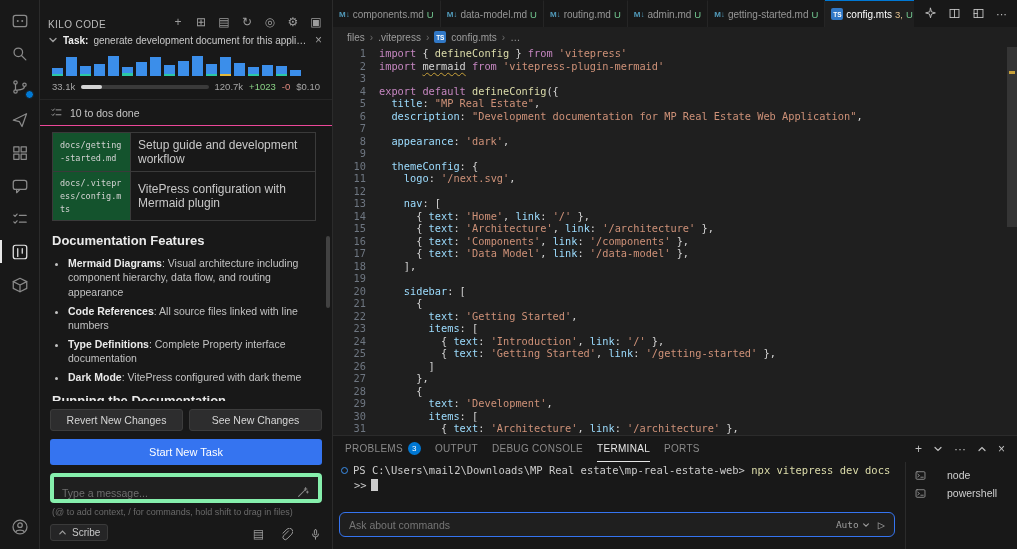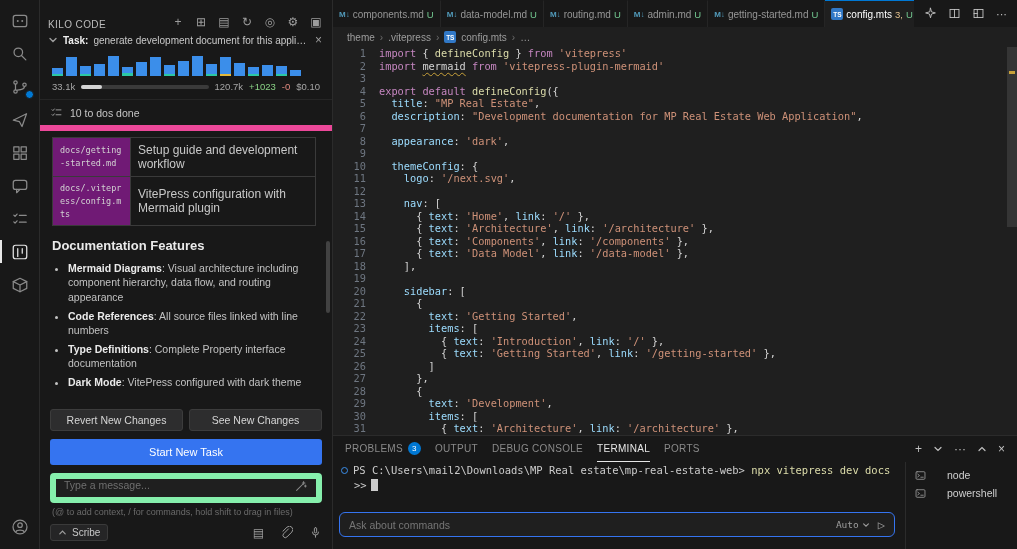--- a/index.html
+++ b/index.html
@@ -27,44 +27,44 @@
   .task-close{color:#9d9d9d;font-size:12px;cursor:pointer;padding:0 2px}
   .chev{width:10px;height:10px;stroke:#9d9d9d;fill:none;stroke-width:1.4;stroke-linecap:round}
   .chart{display:flex;align-items:flex-end;gap:3px;height:22px;margin:4px 12px 3px}
   .cbar{width:11px;height:100%;display:flex;flex-direction:column;justify-content:flex-end}
   .cbar i{display:block;width:100%}
   .segb{background:#3b8eea}.segg{background:#2bc8a4}.segy{background:#e2b93d}
   .stats{display:flex;align-items:center;gap:6px;padding:2px 12px 7px;font-size:9.5px;color:#a6a6a6;white-space:nowrap}
   .track{flex:1;height:4px;background:#3a3a3a;border-radius:2px;position:relative}
   .fill{position:absolute;left:0;top:0;bottom:0;width:16%;background:#d4d4d4;border-radius:2px}
   .tok-in{color:#89d185}.tok-out{color:#e0897f}
-  .todos{display:flex;align-items:center;gap:7px;padding:6px 10px;border-top:1px solid #262626;border-bottom:6px solid #ec4899;color:#c6c6c6;font-size:10.5px}
+  .todos{display:flex;align-items:center;gap:7px;padding:6px 10px;border-top:1px solid #262626;border-bottom:1px solid #ec4899;color:#c6c6c6;font-size:10.5px}
   .todos svg{stroke:#9d9d9d;fill:none;stroke-width:1.2;stroke-linecap:round}
 
   .sb-scroll{flex:1;overflow:hidden;position:relative;padding:6px 16px 4px 12px}
   .sb-thumb{position:absolute;right:2px;top:110px;width:4px;height:72px;background:#424242;border-radius:2px}
   .ftable{width:100%;border-collapse:collapse;margin-bottom:12px}
   .ftable td{border:1px solid #3a3a3a;vertical-align:middle;padding:5px 7px}
-  .ftable .file{width:78px;background:#701a75;font:8.5px "DejaVu Sans Mono",monospace;color:#d2d2d2;word-break:break-all;line-height:1.5}
+  .ftable .file{width:78px;background:#14532d;font:8.5px "DejaVu Sans Mono",monospace;color:#d2d2d2;word-break:break-all;line-height:1.5}
   .ftable .desc{font-size:12px;color:#c8c8c8}
   .h2{font-size:13px;font-weight:bold;color:#eaeaea;margin:8px 0 8px}
   .features{list-style:disc;padding-left:16px;margin-bottom:4px}
   .features li{font-size:10.5px;color:#c2c2c2;margin-bottom:5px;line-height:1.35}
   .features b{color:#eaeaea}
   .codeblock{background:#202020;border:1px solid #2e2e2e;border-radius:4px;padding:8px 10px;font:10.5px "DejaVu Sans Mono",monospace;color:#ce9178;margin:4px 0 12px}
 
   .action-row{display:flex;gap:6px;padding:8px 10px 0}
   .btn-secondary{flex:1;height:22px;background:#2d2d2e;border:1px solid #3c3c3c;border-radius:3px;color:#d6d6d6;font-size:10.5px;display:flex;align-items:center;justify-content:center;cursor:pointer}
   .btn-primary{margin:8px 10px 0;height:26px;background:#3574f0;border-radius:3px;color:#fff;font-size:11px;display:flex;align-items:center;justify-content:center;cursor:pointer}
-  .composer{margin:8px 10px 0;height:30px;background:#1f1f1f;border:6px solid #86efac;border-radius:4px;display:flex;align-items:flex-start;padding:0 8px;gap:0}
+  .composer{margin:8px 10px 0;height:30px;background:#1f1f1f;border:4px solid #86efac;border-radius:4px;display:flex;align-items:flex-end;padding:0 8px;gap:0}
   .composer input{flex:1;background:transparent;border:none;outline:none;color:#cccccc;font:10.5px "Liberation Sans",sans-serif}
   .composer input::placeholder{color:#6f6f6f}
   .wand{stroke:#8a8a8a;fill:none;stroke-width:1.2;stroke-linecap:round}
   .hint{margin:4px 12px 0;font-size:9px;color:#6a6a6a;white-space:nowrap;overflow:hidden}
-  .composer-bottom{display:flex;align-items:center;gap:16px;padding:7px 10px 8px;margin-top:auto}
+  .composer-bottom{display:flex;align-items:flex-end;gap:16px;padding:7px 10px 8px;margin-top:auto}
   .mode-pill{display:flex;align-items:center;gap:5px;background:#252526;border:1px solid #3a3a3a;border-radius:3px;padding:2px 7px;font-size:10px;color:#c8c8c8;cursor:pointer}
   .cb-spacer{flex:1}
   .cb-icon{color:#9d9d9d;font-size:12px;cursor:pointer;display:flex;align-items:center}
   .cb-icon svg{stroke:currentColor;fill:none;stroke-width:1.2;stroke-linecap:round;stroke-linejoin:round}
 
   
   .main{flex:1;display:flex;flex-direction:column;min-width:0}
   .tabbar{height:27px;background:#181818;display:flex;align-items:stretch}
   .tabs-scroll{display:flex;overflow:hidden}
   .tab{display:flex;align-items:center;gap:3px;padding:0 6px;font-size:10px;color:#969696;background:#181818;border-right:1px solid #252525;border-top:1px solid transparent;white-space:nowrap;cursor:pointer}
@@ -401,21 +401,21 @@
           </svg>
         <svg width="13" height="13" viewBox="0 0 16 16">
             <rect x="2.5" y="3" width="11" height="10"></rect>
             <path d="M6.5 3v10M2.5 8h4"></path>
           </svg>
         <span>···</span>
       </div>
     </div>
 
     <div class="breadcrumb">
-        <span class="bc-item">theme</span>
+        <span class="bc-item">files</span>
         <span class="bc-sep">›</span>
         <span class="bc-item">.vitepress</span>
         <span class="bc-sep">›</span>
         <span class="tsicon">TS</span>
         <span class="bc-item">config.mts</span>
         <span class="bc-sep">›</span>
         <span class="bc-item">…</span>
       </div>
 
     <div class="code-area">

